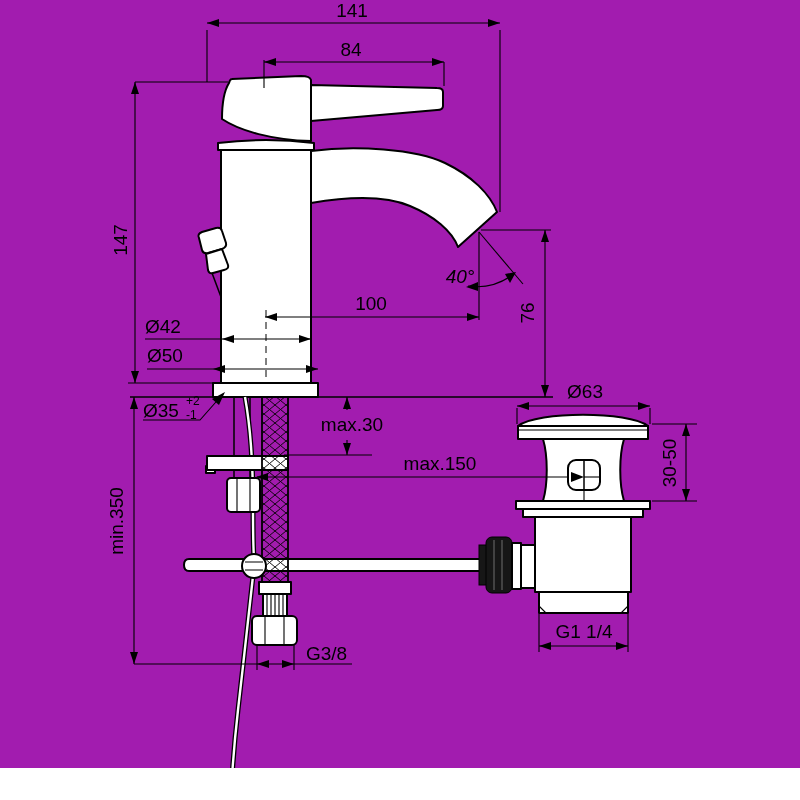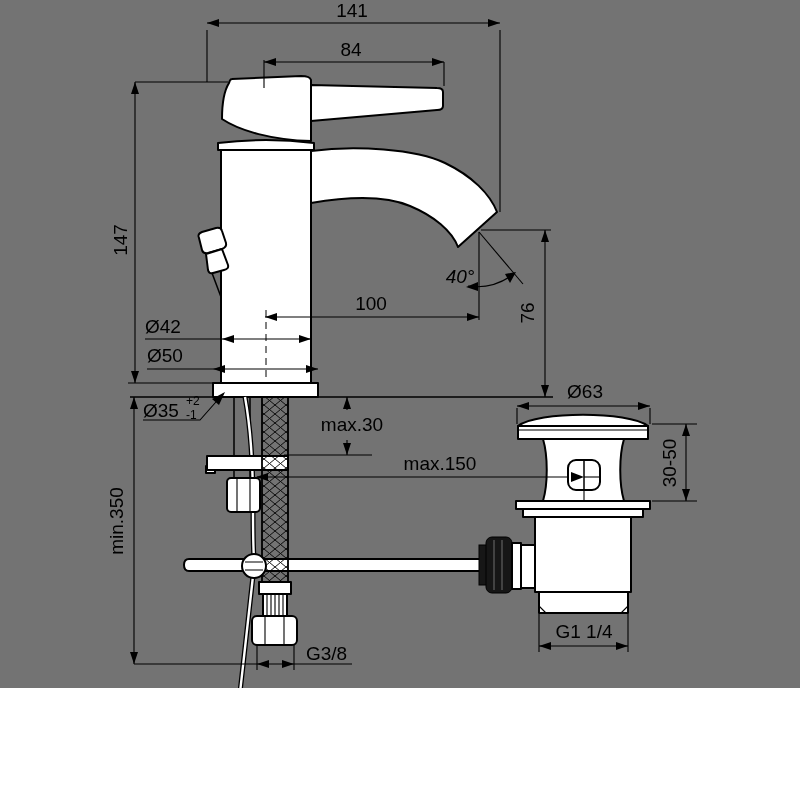--- a/index.html
+++ b/index.html
@@ -1,16 +1,16 @@
 <!DOCTYPE html>
 <html><head>
 <meta charset="utf-8">
 <style>
   html,body{margin:0;padding:0;background:#ffffff;}
-  .stage{width:800px;height:688px;background:#737373;position:relative;overflow:hidden;}
+  .stage{width:800px;height:768px;background:#a21caf;position:relative;overflow:hidden;}
   svg{display:block;}
   .dim-text{font-family:"Liberation Sans","DejaVu Sans",sans-serif;font-size:19px;fill:#000;}
   .dim-text-small{font-family:"Liberation Sans","DejaVu Sans",sans-serif;font-size:12px;fill:#000;}
   .dim-text-italic{font-family:"Liberation Sans","DejaVu Sans",sans-serif;font-size:19px;font-style:italic;fill:#000;}
   .outline{fill:#ffffff;stroke:#000;stroke-width:2;stroke-linejoin:round;}
   .thin{fill:none;stroke:#000;stroke-width:1.1;}
   .thin15{fill:none;stroke:#000;stroke-width:1.5;}
   .arrow{fill:#000;stroke:none;}
   .hollow-out{fill:none;stroke:#000;stroke-width:5;}
   .hollow-in{fill:none;stroke:#fff;stroke-width:2.4;}

